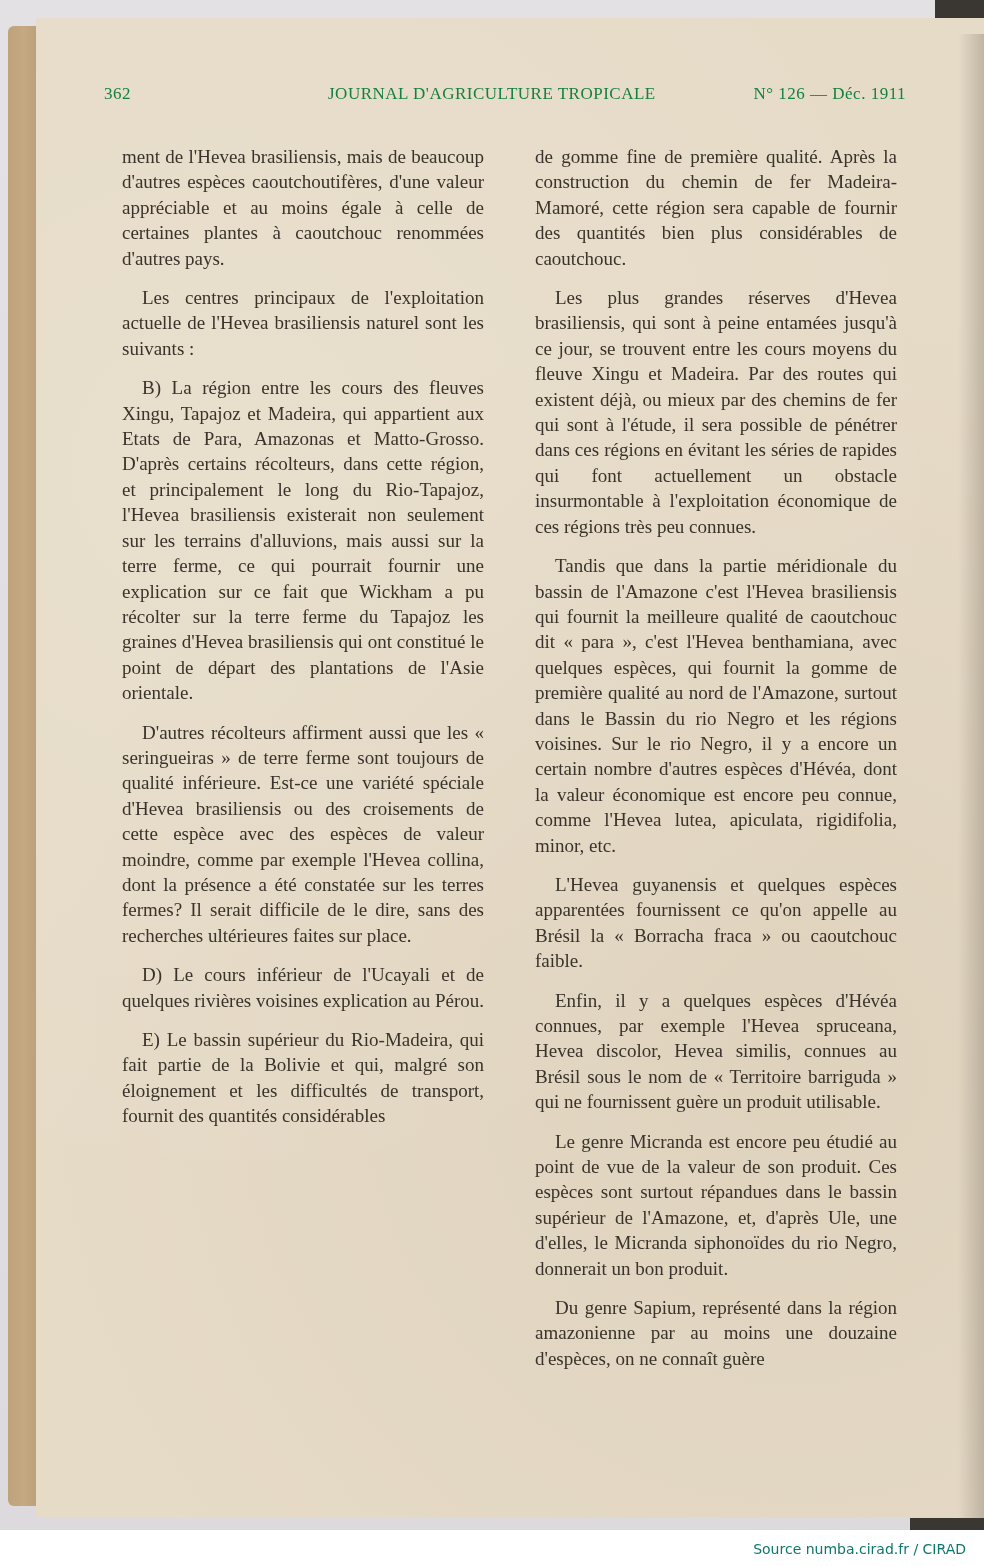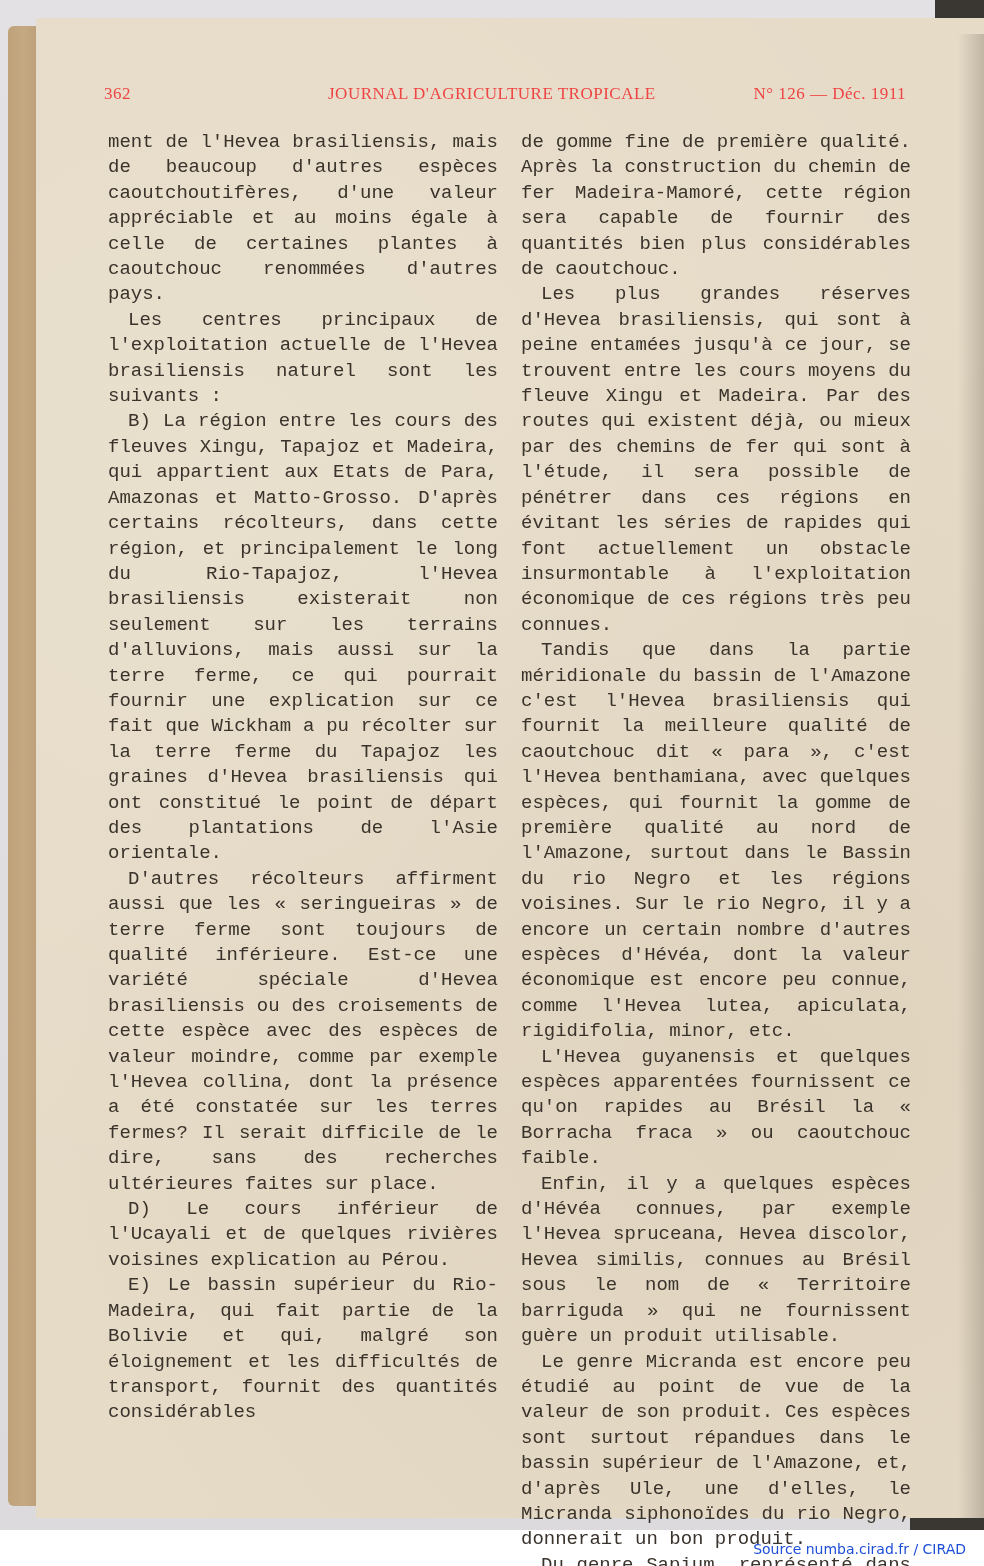--- a/index.html
+++ b/index.html
@@ -26,38 +26,38 @@
         radial-gradient(circle at 20% 30%, rgba(255,255,255,0.12), transparent 60%),
         radial-gradient(circle at 80% 70%, rgba(160,140,110,0.10), transparent 60%);
       border-radius: 4px 0 0 0;
     }
     .right-shadow {
       position: absolute; left: 958px; top: 34px; width: 26px; height: 1484px;
       background: linear-gradient(90deg, rgba(0,0,0,0) 0%, rgba(80,70,60,0.25) 100%);
     }
     .header {
       position: absolute; top: 84px; left: 104px; width: 802px; height: 24px;
-      font-family: "Liberation Serif", serif; font-size: 17px; color: #ef4444;
+      font-family: "Liberation Serif", serif; font-size: 17px; color: #15803d;
       letter-spacing: 0.5px;
     }
     .header .pgnum { position: absolute; left: 0; top: 0; }
     .header .jtitle { position: absolute; left: 224px; top: 0; }
     .header .issue { position: absolute; right: 0; top: 0; }
     .col {
       position: absolute; top: 130px; width: 390px;
       font-family: "Liberation Serif", serif; font-size: 19px; line-height: 25.4px;
       color: #3a332b; text-align: justify;
     }
     .col.left { left: 108px; }
     .col.right { left: 521px; }
-    .col p { margin: 0; text-indent: 20px; font-family: Liberation Mono, monospace; }
+    .col p { margin: 14px; text-indent: 20px; }
     .col p.cont { text-indent: 0; }
     .source {
       position: absolute; right: 18px; top: 1541px;
-      font-family: "DejaVu Sans", sans-serif; font-size: 14px; color: #1d4ed8;
+      font-family: "DejaVu Sans", sans-serif; font-size: 14px; color: #0f766e;
     }
   </style>
 </head>
 <body>
 
 <div class="backdrop"></div>
 <div class="dark-top"></div>
 <div class="dark-bottom"></div>
 <div class="back-board"></div>
 <div class="page"></div>
@@ -75,19 +75,19 @@
   <p>B) La région entre les cours des fleuves Xingu, Tapajoz et Madeira, qui appartient aux Etats de Para, Amazonas et Matto-Grosso. D'après certains récolteurs, dans cette région, et principalement le long du Rio-Tapajoz, l'Hevea brasiliensis existerait non seulement sur les terrains d'alluvions, mais aussi sur la terre ferme, ce qui pourrait fournir une explication sur ce fait que Wickham a pu récolter sur la terre ferme du Tapajoz les graines d'Hevea brasiliensis qui ont constitué le point de départ des plantations de l'Asie orientale.</p>
   <p>D'autres récolteurs affirment aussi que les « seringueiras » de terre ferme sont toujours de qualité inférieure. Est-ce une variété spéciale d'Hevea brasiliensis ou des croisements de cette espèce avec des espèces de valeur moindre, comme par exemple l'Hevea collina, dont la présence a été constatée sur les terres fermes? Il serait difficile de le dire, sans des recherches ultérieures faites sur place.</p>
   <p>D) Le cours inférieur de l'Ucayali et de quelques rivières voisines explication au Pérou.</p>
   <p>E) Le bassin supérieur du Rio-Madeira, qui fait partie de la Bolivie et qui, malgré son éloignement et les difficultés de transport, fournit des quantités considérables</p>
 </div>
 
 <div class="col right">
   <p class="cont">de gomme fine de première qualité. Après la construction du chemin de fer Madeira-Mamoré, cette région sera capable de fournir des quantités bien plus considérables de caoutchouc.</p>
   <p>Les plus grandes réserves d'Hevea brasiliensis, qui sont à peine entamées jusqu'à ce jour, se trouvent entre les cours moyens du fleuve Xingu et Madeira. Par des routes qui existent déjà, ou mieux par des chemins de fer qui sont à l'étude, il sera possible de pénétrer dans ces régions en évitant les séries de rapides qui font actuellement un obstacle insurmontable à l'exploitation économique de ces régions très peu connues.</p>
   <p>Tandis que dans la partie méridionale du bassin de l'Amazone c'est l'Hevea brasiliensis qui fournit la meilleure qualité de caoutchouc dit « para », c'est l'Hevea benthamiana, avec quelques espèces, qui fournit la gomme de première qualité au nord de l'Amazone, surtout dans le Bassin du rio Negro et les régions voisines. Sur le rio Negro, il y a encore un certain nombre d'autres espèces d'Hévéa, dont la valeur économique est encore peu connue, comme l'Hevea lutea, apiculata, rigidifolia, minor, etc.</p>
-  <p>L'Hevea guyanensis et quelques espèces apparentées fournissent ce qu'on rapides au Brésil la « Borracha fraca » ou caoutchouc faible.</p>
+  <p>L'Hevea guyanensis et quelques espèces apparentées fournissent ce qu'on appelle au Brésil la « Borracha fraca » ou caoutchouc faible.</p>
   <p>Enfin, il y a quelques espèces d'Hévéa connues, par exemple l'Hevea spruceana, Hevea discolor, Hevea similis, connues au Brésil sous le nom de « Territoire barriguda » qui ne fournissent guère un produit utilisable.</p>
   <p>Le genre Micranda est encore peu étudié au point de vue de la valeur de son produit. Ces espèces sont surtout répandues dans le bassin supérieur de l'Amazone, et, d'après Ule, une d'elles, le Micranda siphonoïdes du rio Negro, donnerait un bon produit.</p>
   <p>Du genre Sapium, représenté dans la région amazonienne par au moins une douzaine d'espèces, on ne connaît guère</p>
 </div>
 
 <div class="source">Source numba.cirad.fr / CIRAD</div>
 
 </body></html>

